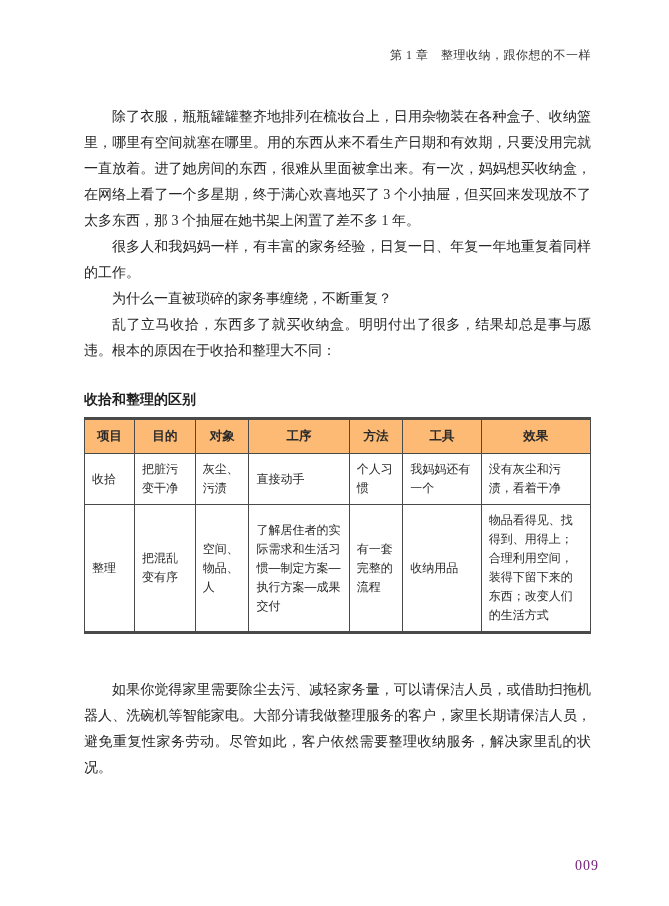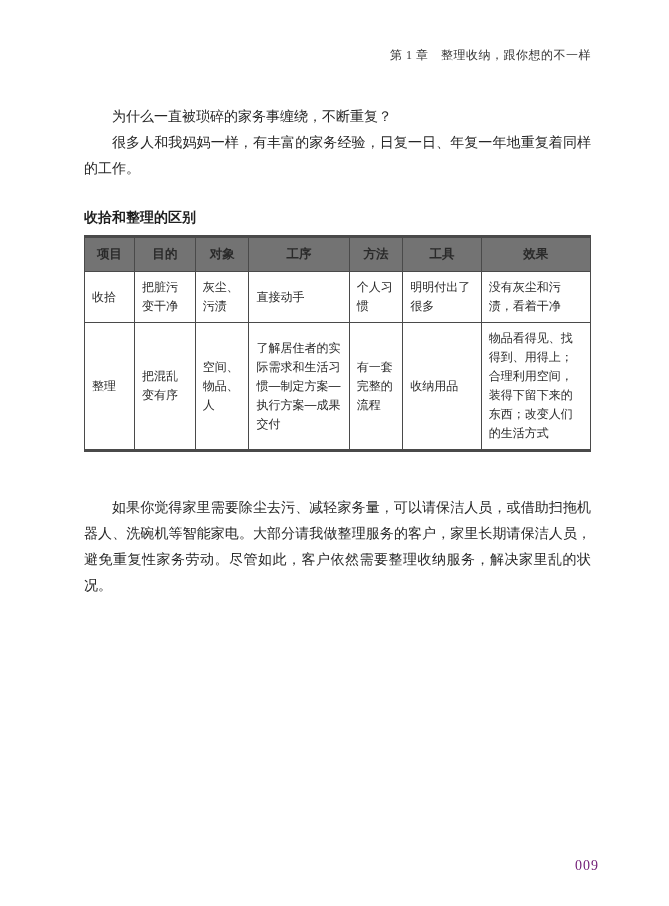--- a/index.html
+++ b/index.html
@@ -51,21 +51,21 @@
     width: 100%;
     border-collapse: collapse;
     table-layout: fixed;
     font-family: "Liberation Sans", sans-serif;
     font-size: 12px;
     color: #2a2a2a;
     border-top: 3px solid #4a4a4a;
     border-bottom: 3px solid #4a4a4a;
   }
   table.cmp th {
-    background: #737373;
+    background: #fdba74;
     border: 1px solid #4a4a4a;
     font-weight: bold;
     text-align: center;
     padding: 8px 2px;
     font-size: 12.5px;
   }
   table.cmp td {
     border: 1px solid #4a4a4a;
     padding: 6px 7px;
     line-height: 19px;
@@ -90,22 +90,24 @@
 </style>
 </head>
 <body>
 
 <div class="page">
 
   <div class="running-head">第 1 章　整理收纳，跟你想的不一样</div>
 
   <div class="body-area">
 
+    <p class="para">除了衣服，瓶瓶罐罐整齐地排列在梳妆台上，日用杂物装在各种盒子、收纳篮里，哪里有空间就塞在哪里。用的东西从来不看生产日期和有效期，只要没用完就一直放着。进了她房间的东西，很难从里面被拿出来。有一次，妈妈想买收纳盒，在网络上看了一个多星期，终于满心欢喜地买了 3 个小抽屉，但买回来发现放不了太多东西，那 3 个抽屉在她书架上闲置了差不多 1 年。</p>
+    <p class="para">很多人和我妈妈一样，有丰富的家务经验，日复一日、年复一年地重复着同样的工作。</p>
     <p class="para">为什么一直被琐碎的家务事缠绕，不断重复？</p>
-    <p class="para">很多人和我妈妈一样，有丰富的家务经验，日复一日、年复一年地重复着同样的工作。</p>
+    <p class="para">乱了立马收拾，东西多了就买收纳盒。明明付出了很多，结果却总是事与愿违。根本的原因在于收拾和整理大不同：</p>
 
     <h3 class="table-title">收拾和整理的区别</h3>
 
     <table class="cmp">
       <colgroup>
         <col style="width:9.9%">
         <col style="width:12%">
         <col style="width:10.6%">
         <col style="width:19.8%">
         <col style="width:10.6%">
@@ -123,21 +125,21 @@
           <th>效果</th>
         </tr>
       </thead>
       <tbody>
         <tr>
           <td class="center">收拾</td>
           <td>把脏污变干净</td>
           <td>灰尘、污渍</td>
           <td>直接动手</td>
           <td>个人习惯</td>
-          <td>明明付出了很多</td>
+          <td>我妈妈还有一个</td>
           <td>没有灰尘和污渍，看着干净</td>
         </tr>
         <tr>
           <td class="center">整理</td>
           <td>把混乱变有序</td>
           <td>空间、物品、人</td>
           <td>了解居住者的实际需求和生活习惯—制定方案—执行方案—成果交付</td>
           <td>有一套完整的流程</td>
           <td>收纳用品</td>
           <td>物品看得见、找得到、用得上；合理利用空间，装得下留下来的东西；改变人们的生活方式</td>

